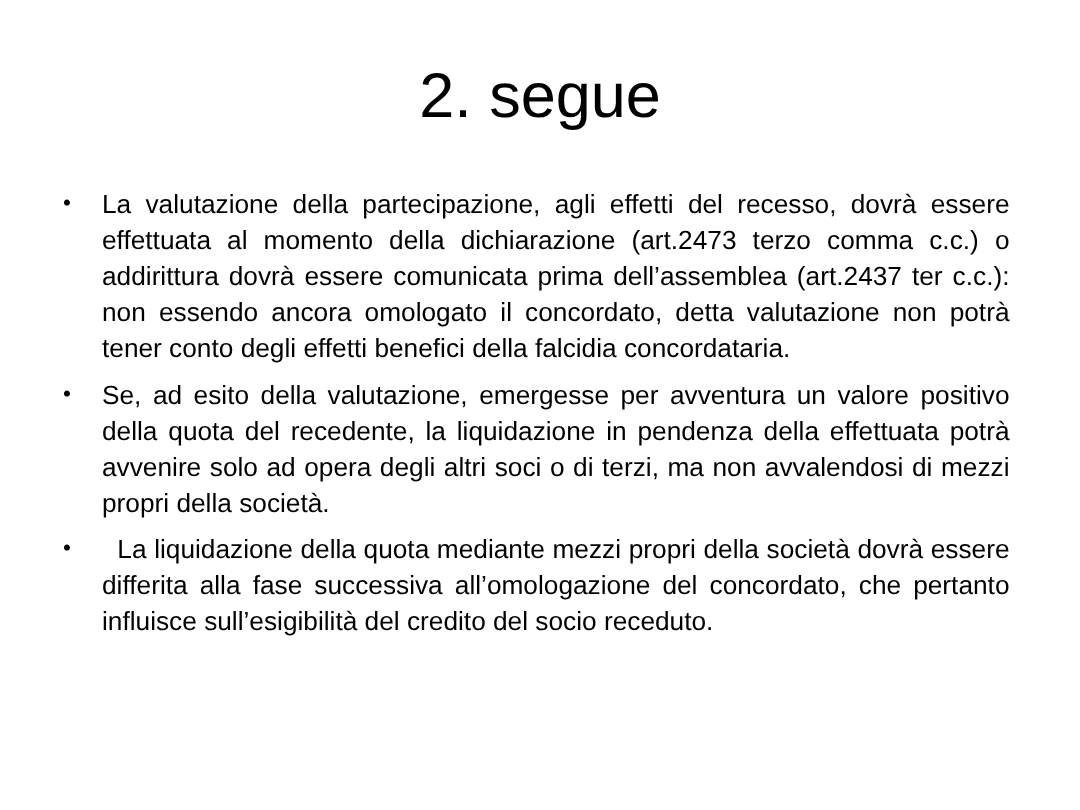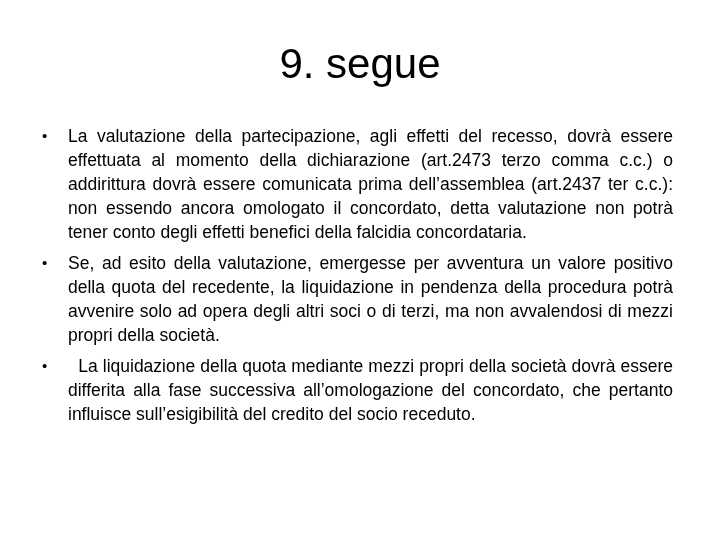--- a/index.html
+++ b/index.html
@@ -48,32 +48,32 @@
     left: 2px;
     top: 0;
     font-size: 15px;
     line-height: 24px;
   }
 </style>
 </head>
 <body>
 
 <div class="slide">
-  <h1 class="slide-title">9. segue</h1>
+  <h1 class="slide-title">2. segue</h1>
 
   <div class="bullet-list">
 
     <div class="bullet-item">
       <span class="bullet-marker">•</span>
       <span class="bullet-text">La valutazione della partecipazione, agli effetti del recesso, dovrà essere effettuata al momento della dichiarazione (art.2473 terzo comma c.c.) o addirittura dovrà essere comunicata prima dell’assemblea (art.2437 ter c.c.): non essendo ancora omologato il concordato, detta valutazione non potrà tener conto degli effetti benefici della falcidia concordataria.</span>
     </div>
 
     <div class="bullet-item">
       <span class="bullet-marker">•</span>
-      <span class="bullet-text">Se, ad esito della valutazione, emergesse per avventura un valore positivo della quota del recedente, la liquidazione in pendenza della procedura potrà avvenire solo ad opera degli altri soci o di terzi, ma non avvalendosi di mezzi propri della società.</span>
+      <span class="bullet-text">Se, ad esito della valutazione, emergesse per avventura un valore positivo della quota del recedente, la liquidazione in pendenza della effettuata potrà avvenire solo ad opera degli altri soci o di terzi, ma non avvalendosi di mezzi propri della società.</span>
     </div>
 
     <div class="bullet-item">
       <span class="bullet-marker">•</span>
       <span class="bullet-text">&nbsp;&nbsp;La liquidazione della quota mediante mezzi propri della società dovrà essere differita alla fase successiva all’omologazione del concordato, che pertanto influisce sull’esigibilità del credito del socio receduto.</span>
     </div>
 
   </div>
 </div>
 

